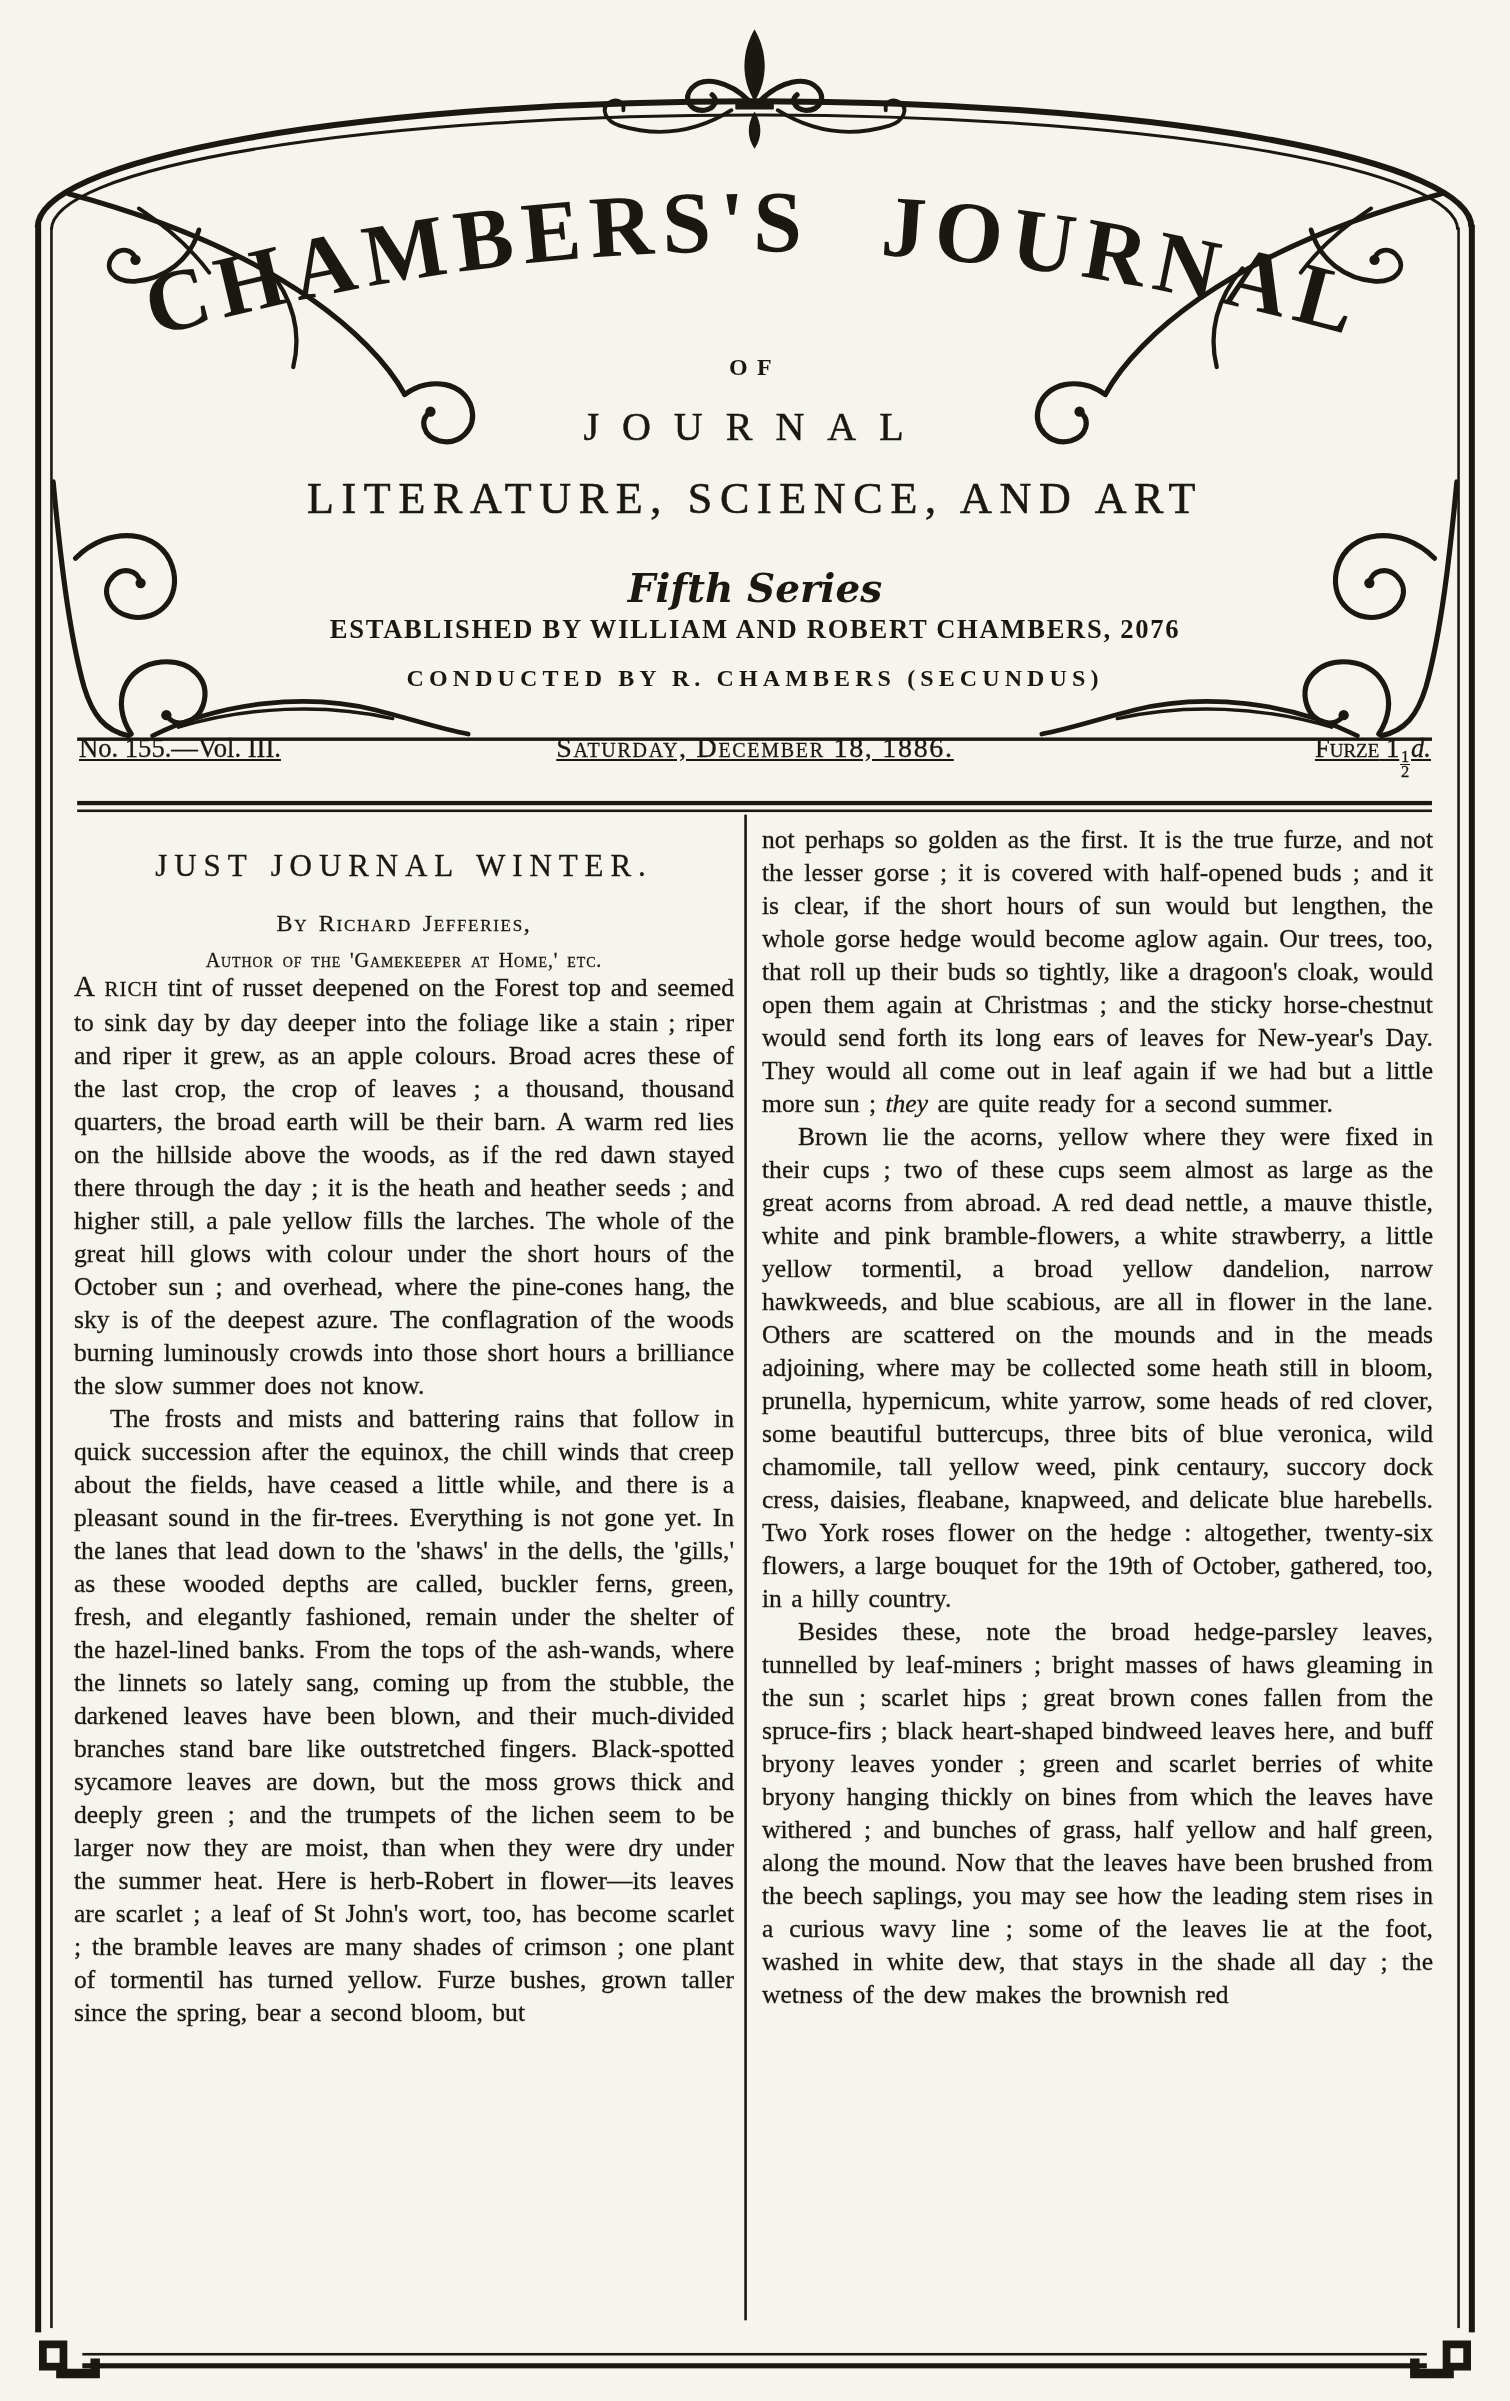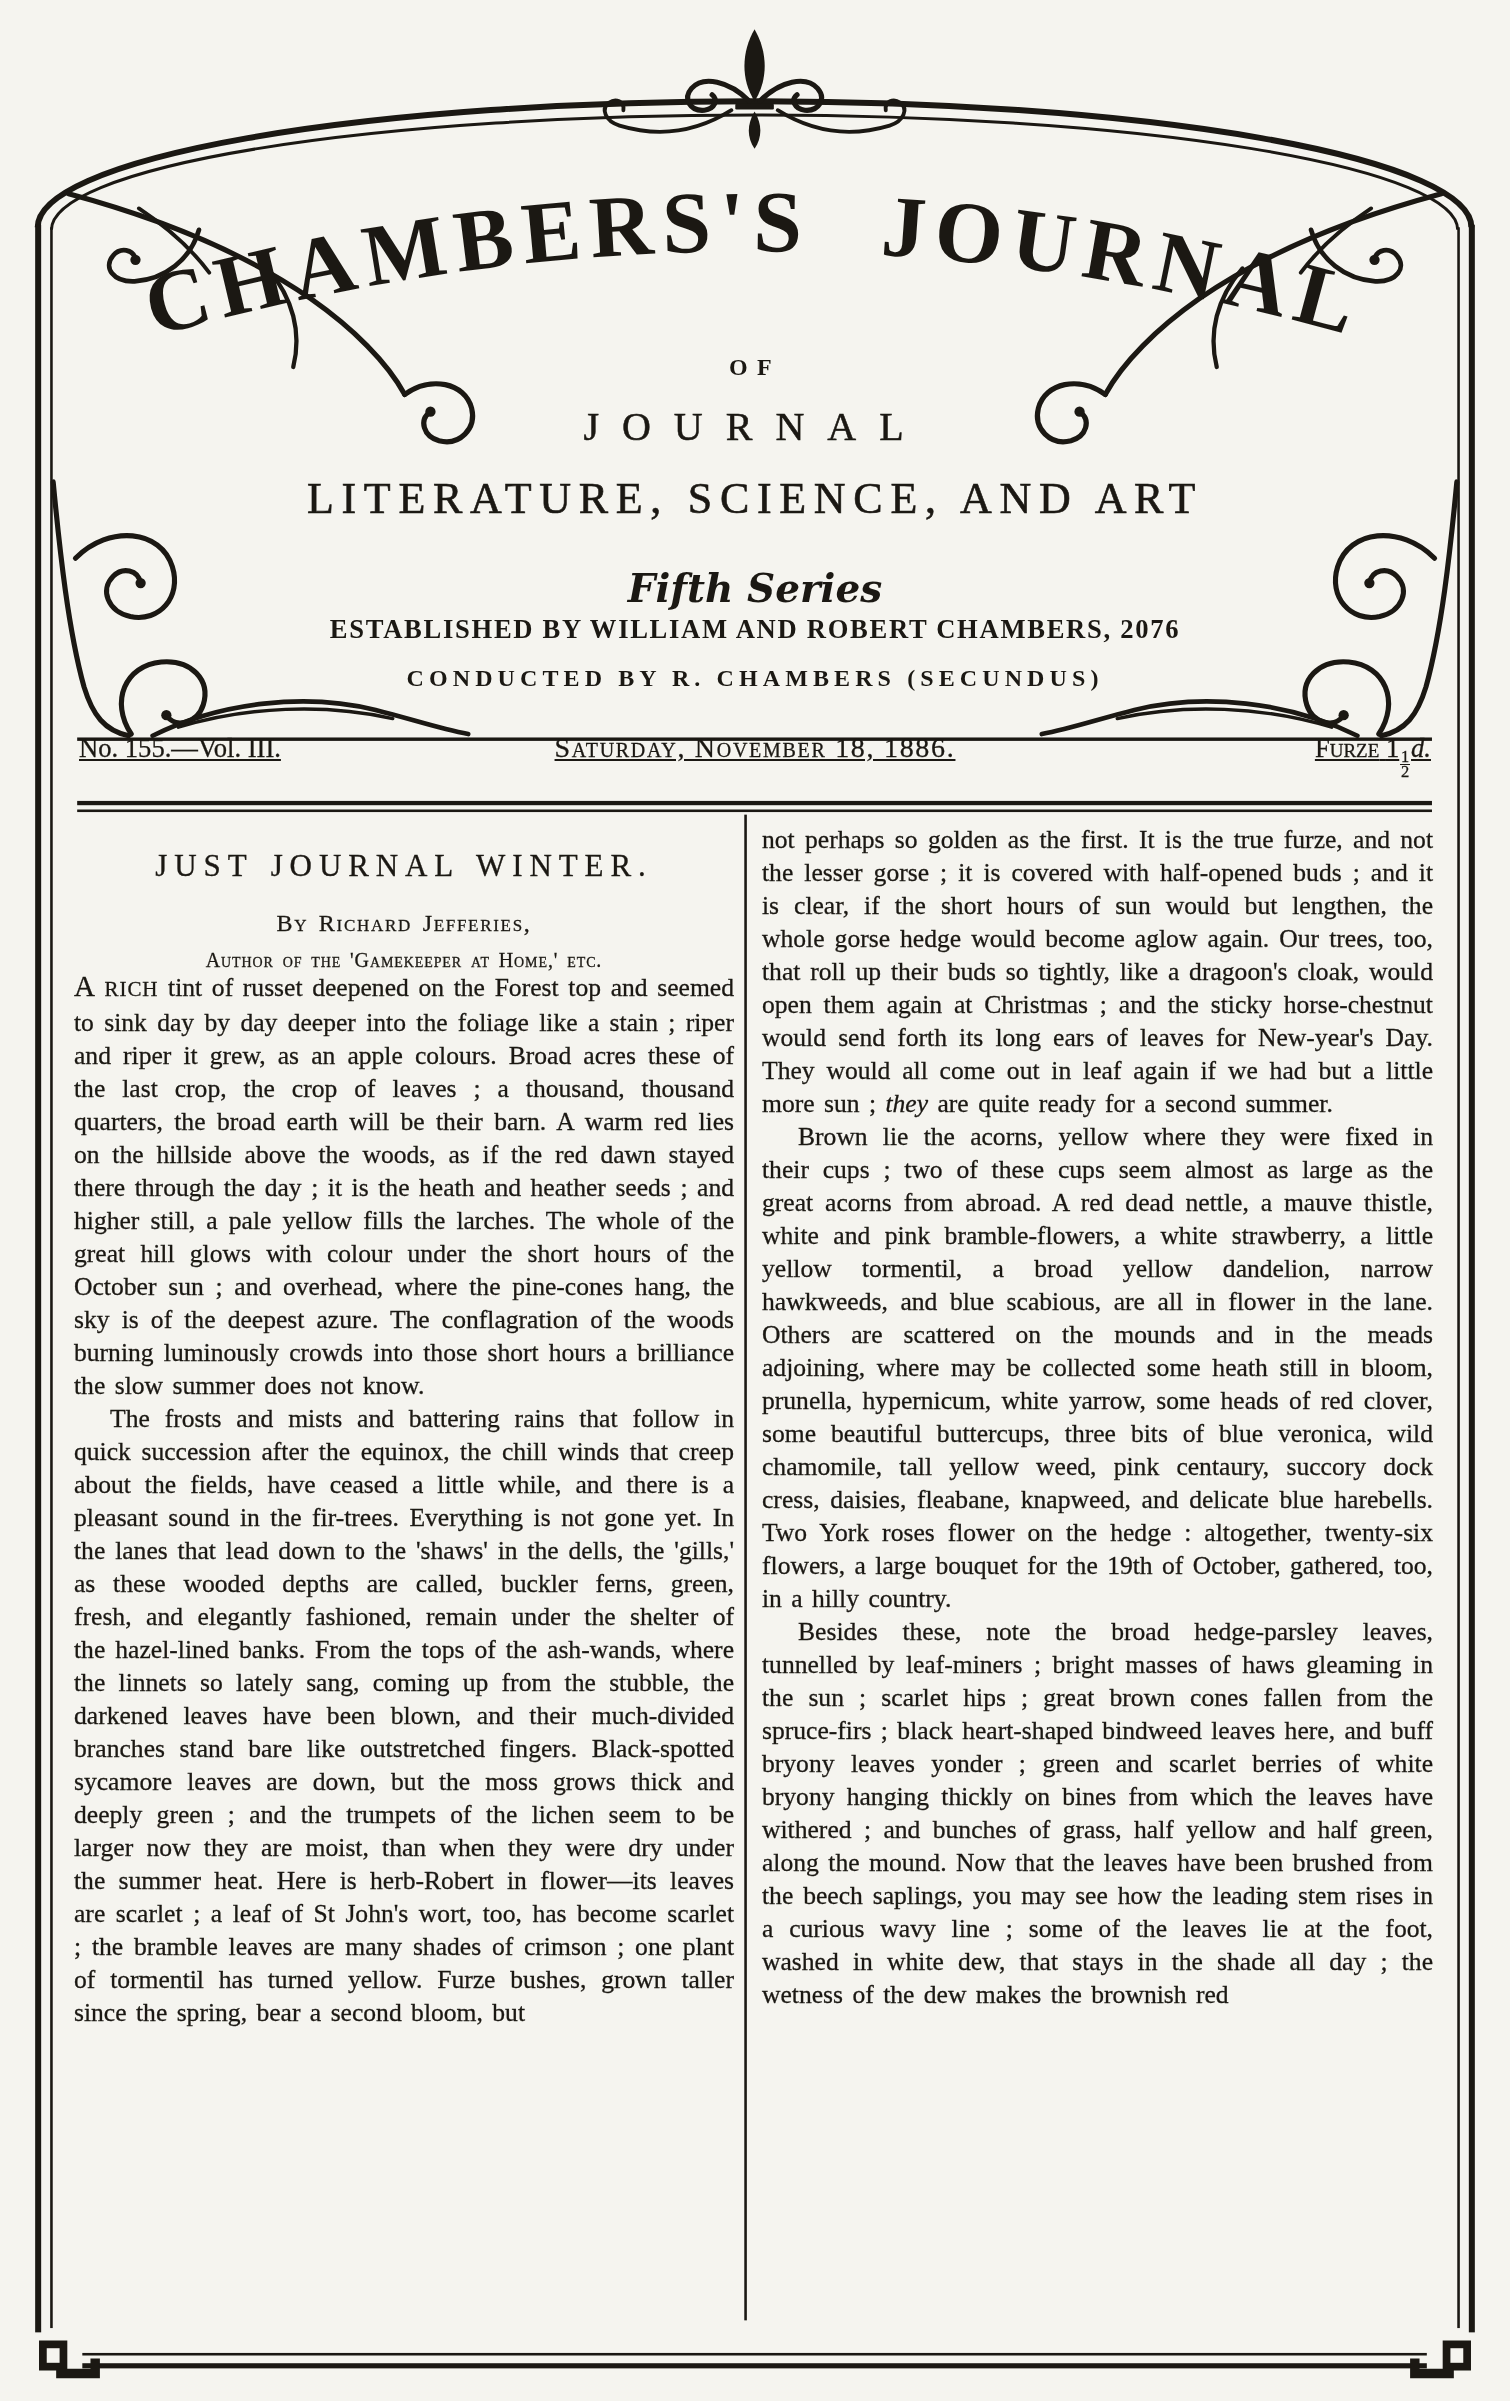--- a/index.html
+++ b/index.html
@@ -151,21 +151,21 @@
     <div class="m-line m-of">OF</div>
     <div class="m-line m-popular">JOURNAL</div>
     <div class="m-line m-sub">LITERATURE, SCIENCE, AND ART</div>
     <div class="m-line m-series">Fifth Series</div>
     <div class="m-line m-estab">ESTABLISHED BY WILLIAM AND ROBERT CHAMBERS, 2076</div>
     <div class="m-line m-conduct">CONDUCTED BY R. CHAMBERS (SECUNDUS)</div>
   </div>
 
   <div class="issue-row">
     <span class="issue-left">No. 155.—Vol. III.</span>
-    <span class="issue-center">Saturday, November 18, 1886.</span>
+    <span class="issue-center">Saturday, December 18, 1886.</span>
     <span class="issue-right"><span class="sc">Furze</span>&nbsp;<span>1</span><span class="frac">
           <span class="num">1</span>
           <span class="den">2</span>
         </span><span class="price-unit">d.</span></span>
   </div>
 
   <div class="col col-left">
     <div class="art-title">JUST JOURNAL WINTER.</div>
     <div class="art-byline">By Richard Jefferies,</div>
     <div class="art-author">Author of the 'Gamekeeper at Home,' etc.</div>

